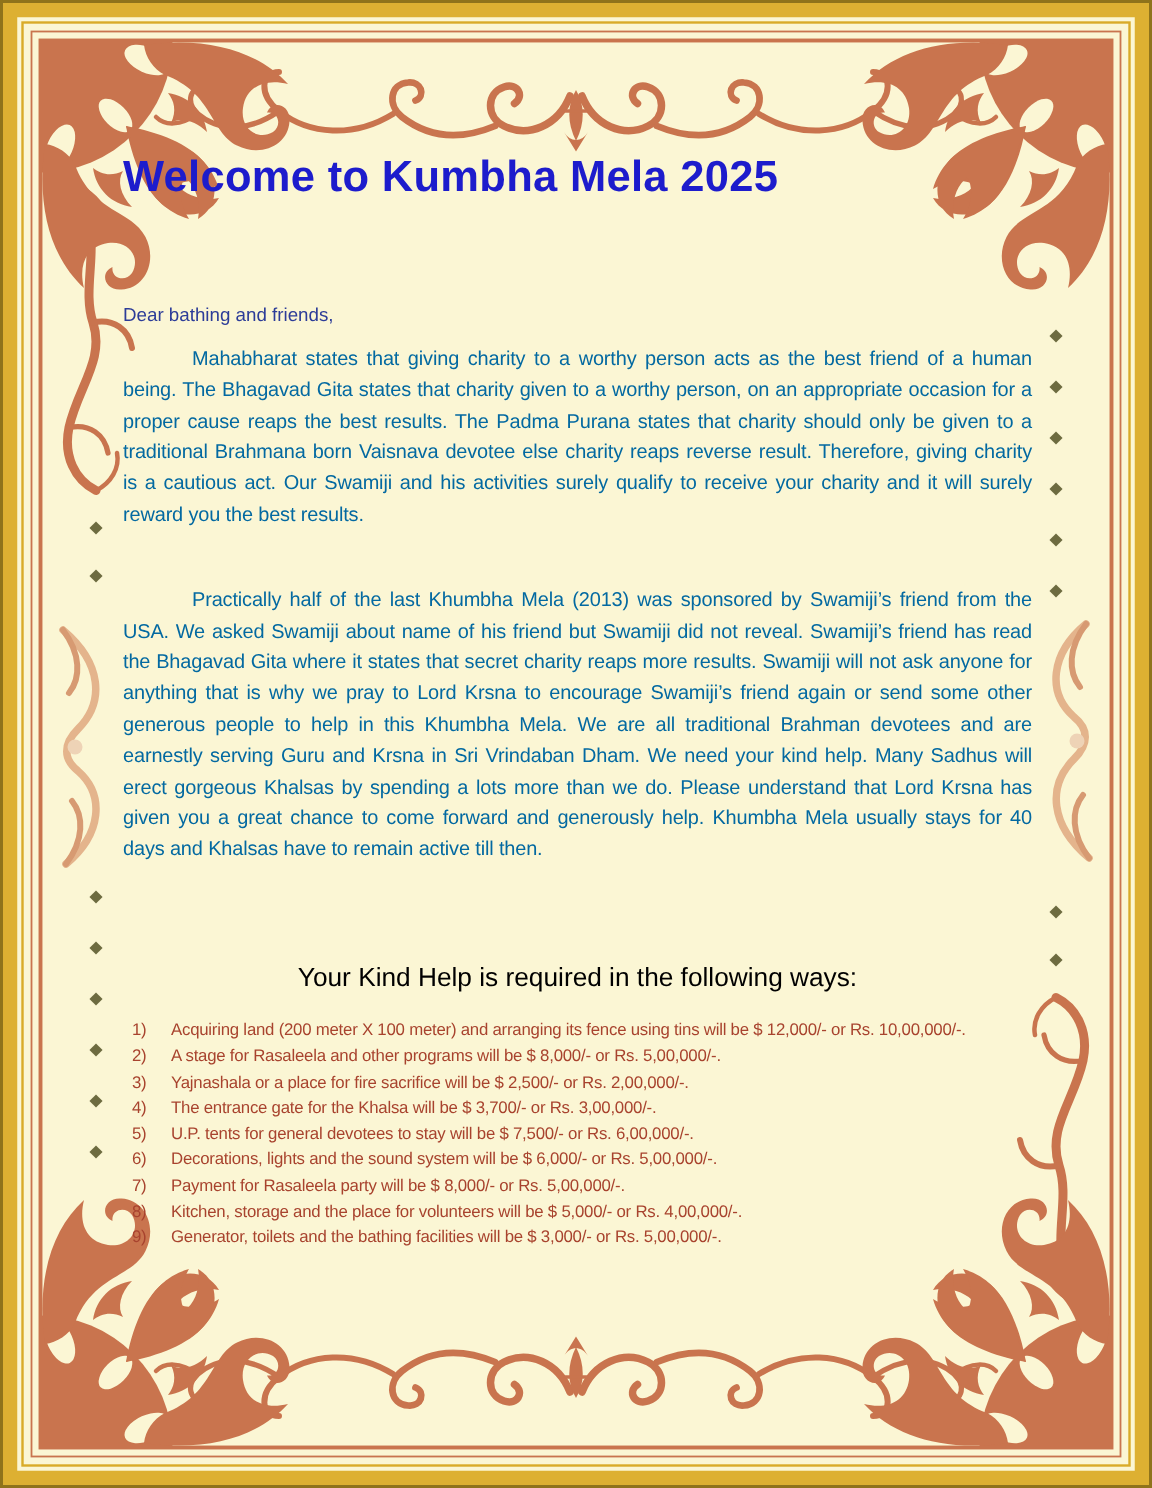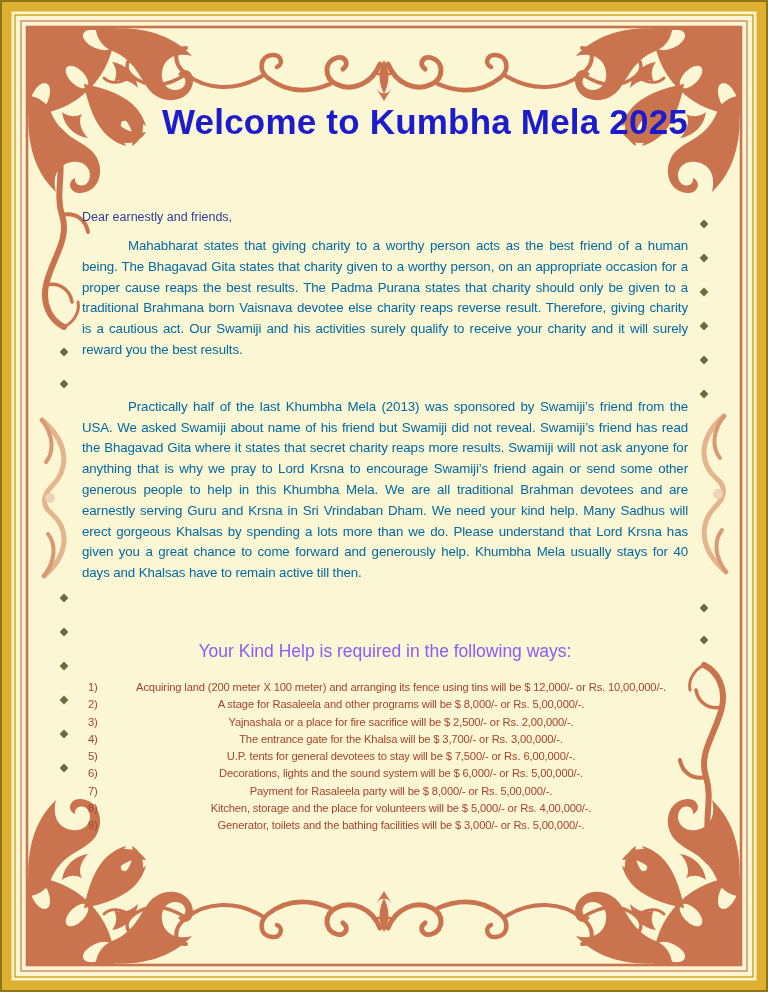--- a/index.html
+++ b/index.html
@@ -21,22 +21,22 @@
   }
   .content {
     position: absolute;
     top: 0;
     left: 82px;
     width: 606px;
     height: 992px;
   }
   .title {
     margin: 102px 0 0 0;
-    text-align: right;
-    font-size: 35px;
+    text-align: left;
+    font-size: 29px;
     font-weight: bold;
     color: #1d1ccc;
     letter-spacing: 0.2px;
   }
   .salutation {
     margin: 68px 0 0 0;
     font-size: 12.5px;
     color: #2c3c98;
   }
   .body-para {
@@ -53,42 +53,41 @@
     position: absolute;
     top: 641px;
     left: 0;
     width: 606px;
   }
   .section-heading {
     margin: 0;
     text-align: center;
     font-size: 17.5px;
     font-weight: normal;
-    color: #8b5cf6;
+    color: #000000;
   }
   .help-list {
     list-style: none;
     margin: 17px 0 0 0;
     padding: 0 0 0 6px;
   }
   .help-item {
     display: flex;
     align-items: baseline;
     font-size: 11.2px;
     line-height: 17.3px;
     color: #a8432e;
     letter-spacing: -0.15px;
     white-space: nowrap;
   }
   .help-item .num {
     flex: 0 0 26px;
   }
   .help-item .txt {
     flex: 1 1 auto;
-    text-align: center;
   }
 </style>
 </head>
 <body>
 
 <div class="page">
 
   <svg class="border-svg" viewBox="0 0 768 992" xmlns="http://www.w3.org/2000/svg">
 
     <rect x="0" y="0" width="768" height="992" fill="#8f731b"></rect>
@@ -178,21 +177,21 @@
       <use href="#corner"></use>
       <use href="#corner" transform="translate(768,0) scale(-1,1)"></use>
       <use href="#corner" transform="translate(0,992) scale(1,-1)"></use>
       <use href="#corner" transform="translate(768,992) scale(-1,-1)"></use>
     </g>
   </svg>
 
   <div class="content">
     <h1 class="title">Welcome to Kumbha Mela 2025</h1>
 
-    <p class="salutation">Dear earnestly and friends,</p>
+    <p class="salutation">Dear bathing and friends,</p>
 
     <p class="body-para">Mahabharat states that giving charity to a worthy person acts as the best friend of a human being. The Bhagavad Gita states that charity given to a worthy person, on an appropriate occasion for a proper cause reaps the best results. The Padma Purana states that charity should only be given to a traditional Brahmana born Vaisnava devotee else charity reaps reverse result. Therefore, giving charity is a cautious act. Our Swamiji and his activities surely qualify to receive your charity and it will surely reward you the best results.</p>
 
     <p class="body-para">Practically half of the last Khumbha Mela (2013) was sponsored by Swamiji’s friend from the USA. We asked Swamiji about name of his friend but Swamiji did not reveal. Swamiji’s friend has read the Bhagavad Gita where it states that secret charity reaps more results. Swamiji will not ask anyone for anything that is why we pray to Lord Krsna to encourage Swamiji’s friend again or send some other generous people to help in this Khumbha Mela. We are all traditional Brahman devotees and are earnestly serving Guru and Krsna in Sri Vrindaban Dham. We need your kind help. Many Sadhus will erect gorgeous Khalsas by spending a lots more than we do. Please understand that Lord Krsna has given you a great chance to come forward and generously help. Khumbha Mela usually stays for 40 days and Khalsas have to remain active till then.</p>
 
     <div class="lower">
       <h2 class="section-heading">Your Kind Help is required in the following ways:</h2>
 
       <ol class="help-list">
         <li class="help-item">

